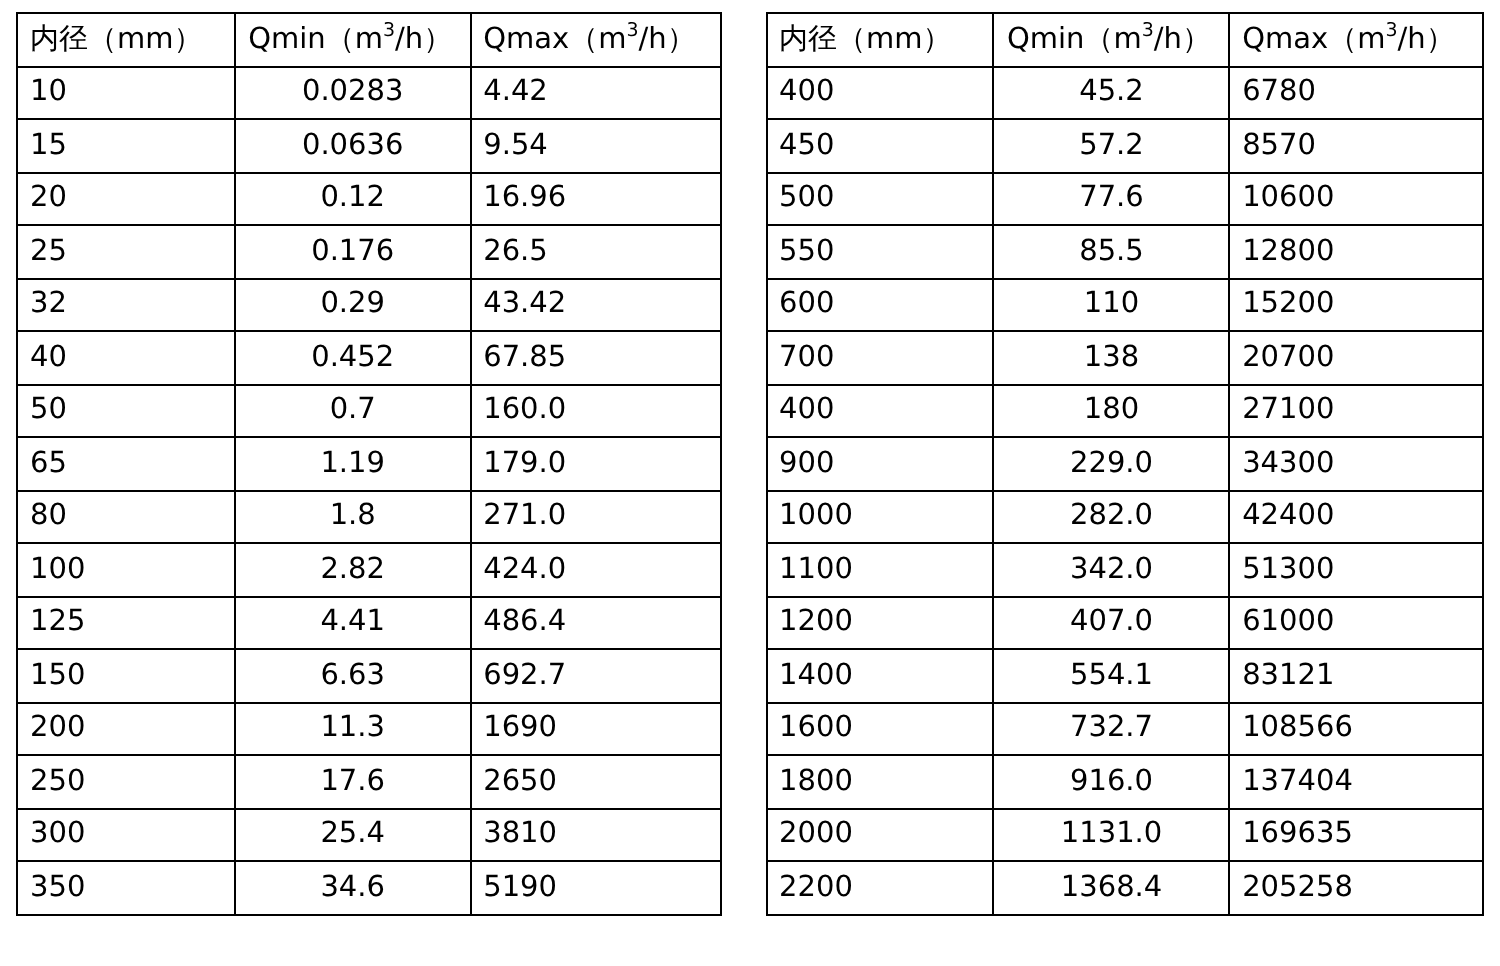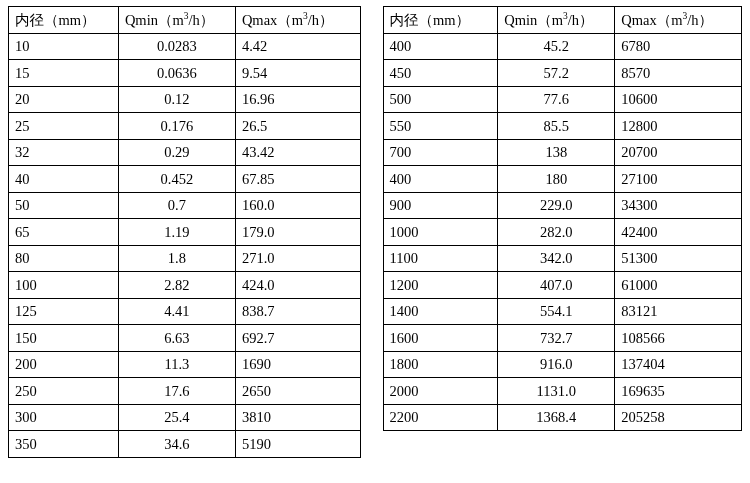--- a/index.html
+++ b/index.html
@@ -22,21 +22,20 @@
     padding: 6px 8px;
     display: flex;
     flex-direction: row;
     gap: 22px;
     align-items: flex-start;
   }
   table.spec {
     border-collapse: collapse;
     table-layout: fixed;
     background: #ffffff;
-    font-family: Liberation Serif, serif;
   }
   table.spec td, table.spec th {
     border: 1px solid #000000;
     font-weight: normal;
     font-size: 14.5px;
     line-height: 1.0;
     height: 26.5px;
     padding: 0 6px;
     box-sizing: border-box;
     white-space: nowrap;
@@ -126,21 +125,21 @@
           <td class="cell-qmax">271.0</td>
         </tr>
         <tr>
           <td class="cell-diameter">100</td>
           <td class="cell-qmin">2.82</td>
           <td class="cell-qmax">424.0</td>
         </tr>
         <tr>
           <td class="cell-diameter">125</td>
           <td class="cell-qmin">4.41</td>
-          <td class="cell-qmax">838.7</td>
+          <td class="cell-qmax">486.4</td>
         </tr>
         <tr>
           <td class="cell-diameter">150</td>
           <td class="cell-qmin">6.63</td>
           <td class="cell-qmax">692.7</td>
         </tr>
         <tr>
           <td class="cell-diameter">200</td>
           <td class="cell-qmin">11.3</td>
           <td class="cell-qmax">1690</td>
@@ -191,20 +190,25 @@
           <td class="cell-diameter">500</td>
           <td class="cell-qmin">77.6</td>
           <td class="cell-qmax">10600</td>
         </tr>
         <tr>
           <td class="cell-diameter">550</td>
           <td class="cell-qmin">85.5</td>
           <td class="cell-qmax">12800</td>
         </tr>
         <tr>
+          <td class="cell-diameter">600</td>
+          <td class="cell-qmin">110</td>
+          <td class="cell-qmax">15200</td>
+        </tr>
+        <tr>
           <td class="cell-diameter">700</td>
           <td class="cell-qmin">138</td>
           <td class="cell-qmax">20700</td>
         </tr>
         <tr>
           <td class="cell-diameter">400</td>
           <td class="cell-qmin">180</td>
           <td class="cell-qmax">27100</td>
         </tr>
         <tr>

